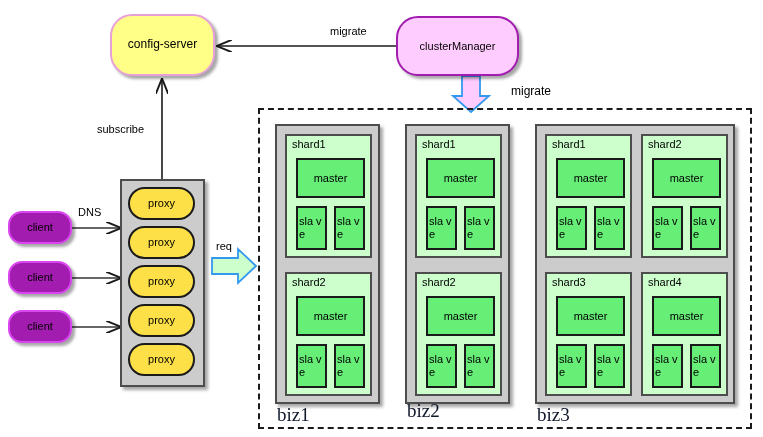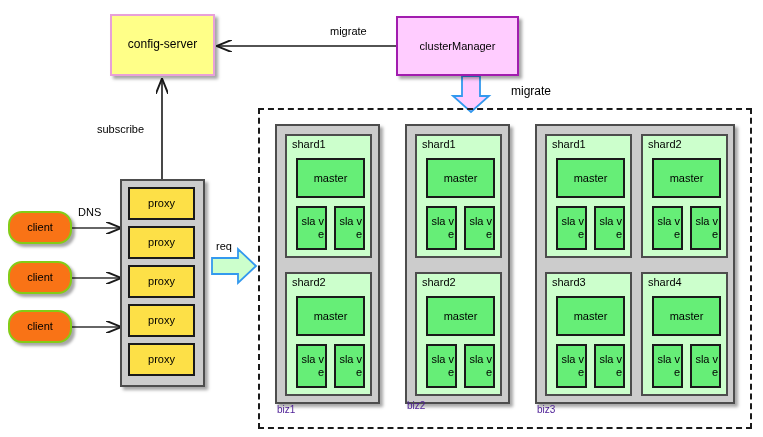--- a/index.html
+++ b/index.html
@@ -22,20 +22,21 @@
   
   .node {
     position: absolute;
     box-sizing: border-box;
     display: flex;
     align-items: center;
     justify-content: center;
     text-align: center;
     color: #000000;
     line-height: 1.1;
+    border-radius: 22px;
   }
 
   .shadowed {
     box-shadow: 3px 3px 3px rgba(0,0,0,0.35);
   }
 
   
   .config-server {
     background: #ffff88;
     border: 2px solid #e8a0d8;
@@ -52,22 +53,22 @@
   
   .graphite {
     background: #ffffcc;
     border: 2px solid #1a1a1a;
     border-radius: 50%;
     font-size: 13px;
   }
 
   
   .client {
-    background: #f97316;
-    border: 2px solid #84cc16;
+    background: #a21caf;
+    border: 2px solid #d946ef;
     border-radius: 14px;
     font-size: 11px;
   }
 
   
   .gray-box {
     position: absolute;
     box-sizing: border-box;
     background: #cccccc;
     border: 2px solid #4d4d4d;
@@ -87,21 +88,20 @@
     border: 2px dashed #1a1a1a;
     background: transparent;
   }
 
   
   .shard {
     position: absolute;
     box-sizing: border-box;
     background: #ccffcc;
     border: 2px solid #4d4d4d;
-    text-align: right;
   }
   .shard-label {
     position: absolute;
     left: 5px;
     top: 2px;
     font-size: 11px;
     color: #000;
     line-height: 1.1;
   }
   .master {
@@ -122,22 +122,23 @@
     display: flex;
     align-items: center;
     justify-content: center;
     font-size: 11px;
     line-height: 1.15;
     word-break: break-all;
     padding: 0 1px;
   }
   .biz-label {
     position: absolute;
-    font-size: 10px;
-    color: #4c1d95;
+    font-size: 19px;
+    color: #0f172a;
+    font-family: Liberation Serif, serif;
   }
 
   
   .edge-label {
     position: absolute;
     font-size: 11px;
     color: #000;
     white-space: nowrap;
   }
   .edge-label.big { font-size: 12px; }

